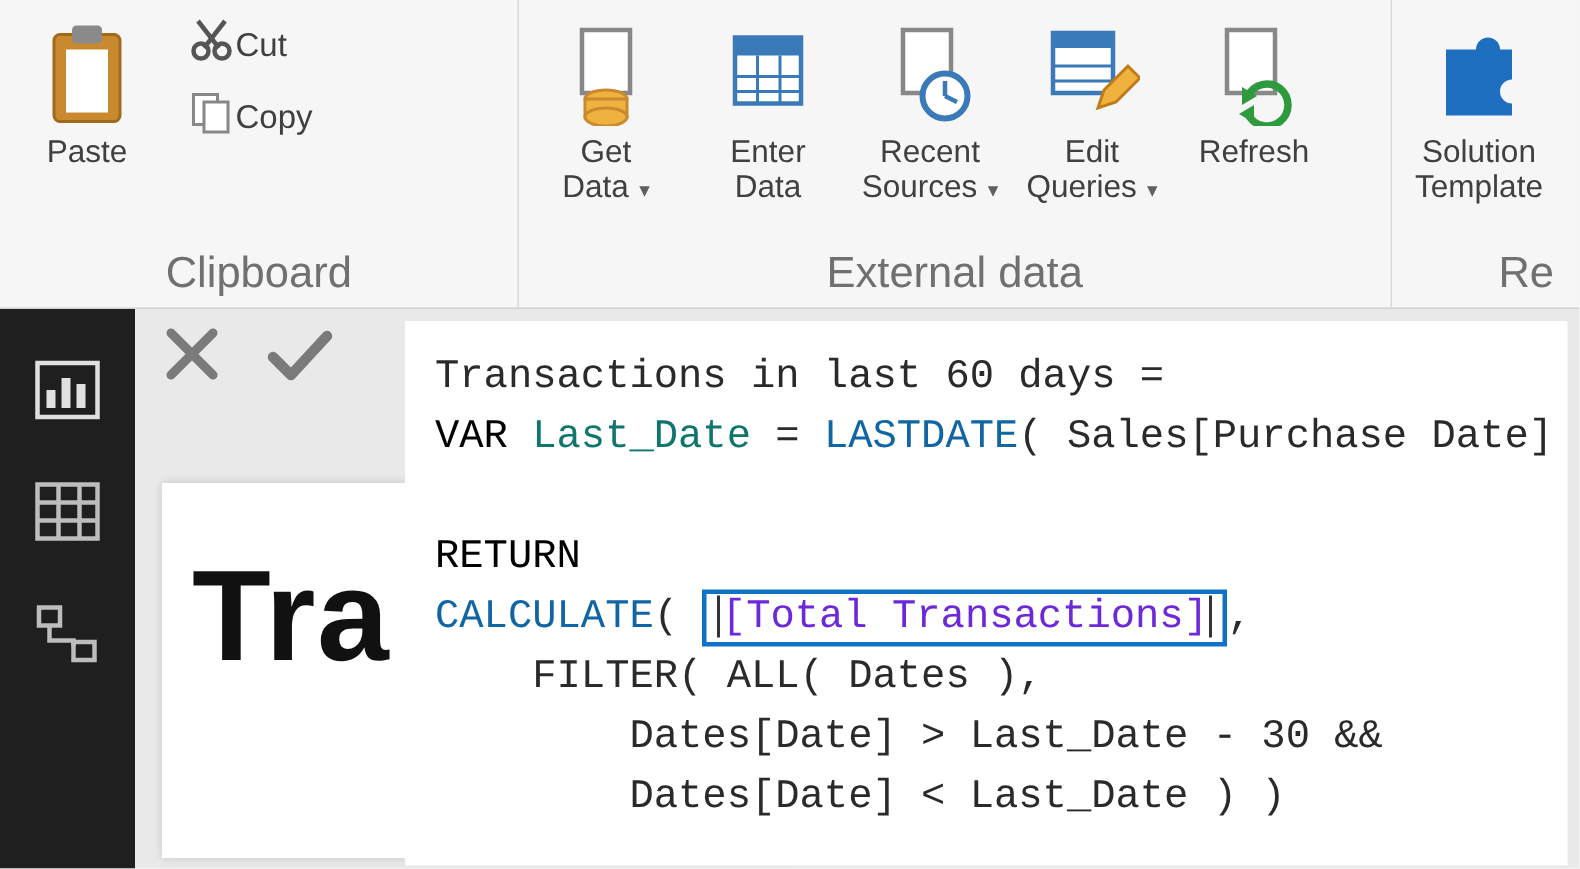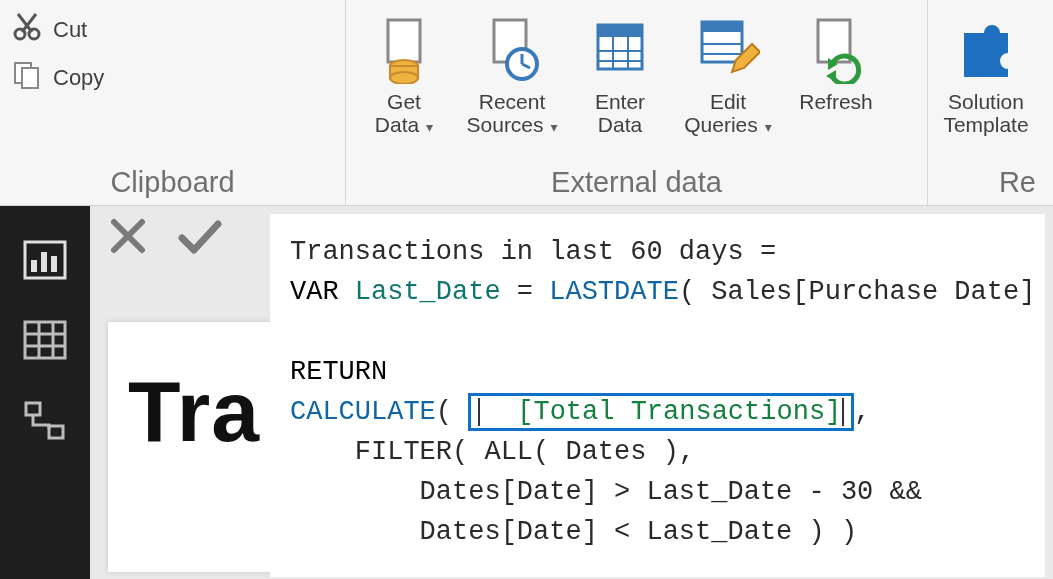--- a/index.html
+++ b/index.html
@@ -61,21 +61,21 @@
   .paste-wrap { display:flex; flex-direction:column; align-items:center; }
   .small-actions {
     display:flex;
     flex-direction:column;
     gap: 12px;
     padding-top: 6px;
   }
   .small-action {
     display:flex;
     align-items:center;
-    gap: 11px;
+    gap: 1px;
     color:#404040;
     font-size: 22px;
     white-space: nowrap;
   }
 
   .drop-caret {
     font-size: 14px;
     color:#606060;
     margin-left:3px;
   }
@@ -126,21 +126,21 @@
     font-family: Consolas, "Courier New", monospace;
     font-size: 27px;
     line-height: 40px;
     color:#2a2a2a;
     white-space: pre;
     overflow:hidden;
   }
   .tok-kw   { color:#000000; }
   .tok-var  { color:#0f766e; }
   .tok-func { color:#1065a4; }
-  .tok-meas { color:#15803d;padding-left:36px; }
+  .tok-meas { color:#6d28d9; }
   .hl-box {
     display:inline-block;
     border:3px solid #1072c6;
     padding: 0 6px;
     line-height: 32px;
   }
   .text-caret {
     display:inline-block;
     width:0;
     border-left:2px solid #333;
@@ -168,20 +168,30 @@
     letter-spacing: 1px;
   }
 </style>
 </head>
 <body>
 
 <div class="ribbon">
 
   <div class="ribbon-group" style="min-width:346px">
     <div class="ribbon-group-body">
+      <div class="big-btn paste-wrap">
+        <span class="icon-slot">
+          <svg width="60" height="72" viewBox="0 0 60 72">
+            <rect x="8" y="10" width="44" height="58" rx="4" fill="#c98a2f" stroke="#a06a1d" stroke-width="2"></rect>
+            <rect x="16" y="20" width="28" height="42" fill="#fff"></rect>
+            <rect x="20" y="4" width="20" height="12" rx="3" fill="#8a8a8a"></rect>
+          </svg>
+        </span>
+        <span class="caption">Paste</span>
+      </div>
       <div class="small-actions">
         <div class="small-action">
           <span>
             <svg width="30" height="30" viewBox="0 0 30 30">
               <circle cx="8" cy="22" r="5" fill="none" stroke="#555" stroke-width="3"></circle>
               <circle cx="22" cy="22" r="5" fill="none" stroke="#555" stroke-width="3"></circle>
               <line x1="6" y1="2" x2="20" y2="20" stroke="#555" stroke-width="3"></line>
               <line x1="24" y1="2" x2="10" y2="20" stroke="#555" stroke-width="3"></line>
             </svg>
           </span>
@@ -210,43 +220,43 @@
             <ellipse cx="28" cy="52" rx="14" ry="6" fill="#f0b23e" stroke="#c98a2f" stroke-width="2"></ellipse>
             <rect x="14" y="52" width="28" height="12" fill="#f0b23e" stroke="#c98a2f" stroke-width="2"></rect>
             <ellipse cx="28" cy="64" rx="14" ry="6" fill="#f0b23e" stroke="#c98a2f" stroke-width="2"></ellipse>
           </svg>
         </span>
         <span class="caption"><span>Get
 Data</span><span class="drop-caret"> ▾</span></span>
       </div>
       <div class="big-btn">
         <span class="icon-slot">
-          <svg width="56" height="70" viewBox="0 0 56 70">
-            <rect x="10" y="6" width="32" height="42" fill="#fff" stroke="#888" stroke-width="3"></rect>
-            <circle cx="38" cy="50" r="15" fill="#fff" stroke="#3a7ab8" stroke-width="4"></circle>
-            <line x1="38" y1="50" x2="38" y2="40" stroke="#3a7ab8" stroke-width="3"></line>
-            <line x1="38" y1="50" x2="46" y2="54" stroke="#3a7ab8" stroke-width="3"></line>
-          </svg>
-        </span>
-        <span class="caption"><span>Recent
-Sources</span><span class="drop-caret"> ▾</span></span>
-      </div>
-      <div class="big-btn">
-        <span class="icon-slot">
           <svg width="56" height="64" viewBox="0 0 56 64">
             <rect x="6" y="8" width="44" height="44" fill="#fff" stroke="#3a7ab8" stroke-width="3"></rect>
             <rect x="6" y="8" width="44" height="12" fill="#3a7ab8"></rect>
             <line x1="6" y1="34" x2="50" y2="34" stroke="#3a7ab8" stroke-width="2"></line>
             <line x1="6" y1="44" x2="50" y2="44" stroke="#3a7ab8" stroke-width="2"></line>
             <line x1="21" y1="20" x2="21" y2="52" stroke="#3a7ab8" stroke-width="2"></line>
             <line x1="36" y1="20" x2="36" y2="52" stroke="#3a7ab8" stroke-width="2"></line>
           </svg>
         </span>
         <span class="caption">Enter
 Data</span>
+      </div>
+      <div class="big-btn">
+        <span class="icon-slot">
+          <svg width="56" height="70" viewBox="0 0 56 70">
+            <rect x="10" y="6" width="32" height="42" fill="#fff" stroke="#888" stroke-width="3"></rect>
+            <circle cx="38" cy="50" r="15" fill="#fff" stroke="#3a7ab8" stroke-width="4"></circle>
+            <line x1="38" y1="50" x2="38" y2="40" stroke="#3a7ab8" stroke-width="3"></line>
+            <line x1="38" y1="50" x2="46" y2="54" stroke="#3a7ab8" stroke-width="3"></line>
+          </svg>
+        </span>
+        <span class="caption"><span>Recent
+Sources</span><span class="drop-caret"> ▾</span></span>
       </div>
       <div class="big-btn">
         <span class="icon-slot">
           <svg width="64" height="70" viewBox="0 0 64 70">
             <rect x="6" y="8" width="40" height="40" fill="#fff" stroke="#3a7ab8" stroke-width="3"></rect>
             <rect x="6" y="8" width="40" height="10" fill="#3a7ab8"></rect>
             <line x1="6" y1="30" x2="46" y2="30" stroke="#3a7ab8" stroke-width="2"></line>
             <line x1="6" y1="40" x2="46" y2="40" stroke="#3a7ab8" stroke-width="2"></line>
             <polygon points="56,30 40,46 36,58 48,54 64,38" fill="#f0b23e" stroke="#c07a1a" stroke-width="2"></polygon>
           </svg>

